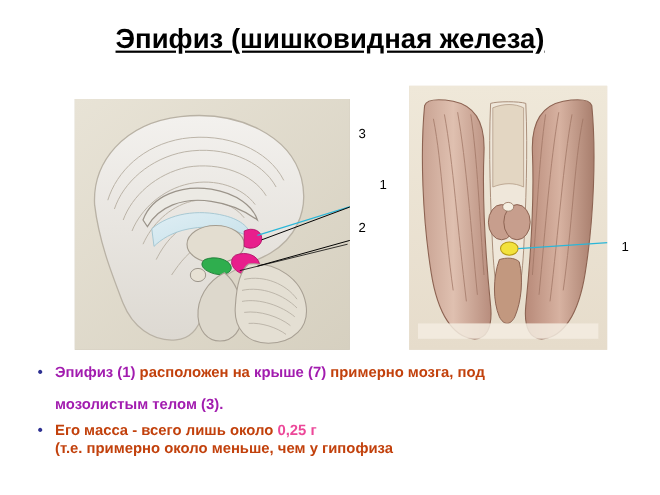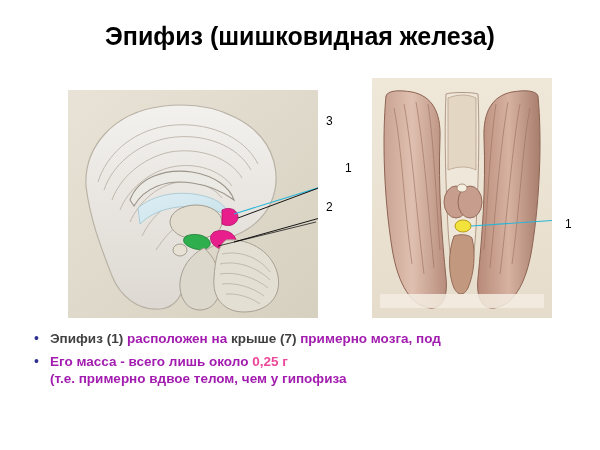--- a/index.html
+++ b/index.html
@@ -23,20 +23,21 @@
   .title {
     position: absolute;
     top: 22px;
     left: 0;
     width: 600px;
     text-align: center;
     font-size: 25px;
     font-weight: bold;
     color: #000000;
     letter-spacing: 0px;
+    text-decoration: underline;
   }
   .figures {
     position: absolute;
     top: 78px;
     left: 0;
     width: 600px;
     height: 240px;
   }
 
   
@@ -106,22 +107,22 @@
     padding-left: 6px;
     box-sizing: border-box;
   }
   .bullet-body {
     flex: 1;
     font-size: 13.5px;
     line-height: 17px;
     font-weight: bold;
     color: #1a1a8c;
   }
-  .b-black { color: #a21caf; }
-  .b-blue  { color: #404040; margin-top: 12px; }
+  .b-black { color: #c2410c; }
+  .b-blue  { color: #a21caf; margin-top: 12px; }
   .b-red   { color: #ec4899; }
   .b-line2 { display: block; }
 </style>
 </head>
 <body>
 
 <div class="slide">
 
   <div class="title">Эпифиз (шишковидная железа)</div>
 
@@ -270,26 +271,27 @@
   <div class="lbl lbl-1">1</div>
   <div class="lbl lbl-2">2</div>
   <div class="lbl lbl-r1">1</div>
 
   <div class="bullets">
 
     <div class="bullet-row">
       <div class="bullet-mark">•</div>
       <div class="bullet-body">
         <span class="b-blue">Эпифиз (1) </span><span class="b-black">расположен на </span><span class="b-blue">крыше (7) </span><span class="b-black">примерно мозга</span><span class="b-black">, под </span>
+        <span class="b-line2 b-blue">мозолистым телом (3).</span>
       </div>
     </div>
 
     <div class="bullet-row">
       <div class="bullet-mark">•</div>
       <div class="bullet-body">
         <span class="b-black">Его масса - всего лишь около </span><span class="b-red">0,25 г</span>
-        <span class="b-line2 b-black">(т.е. примерно вдвое телом, чем у гипофиза</span>
+        <span class="b-line2 b-black">(т.е. примерно около меньше, чем у гипофиза</span>
       </div>
     </div>
 
   </div>
 
 </div>
 
 </body></html>

